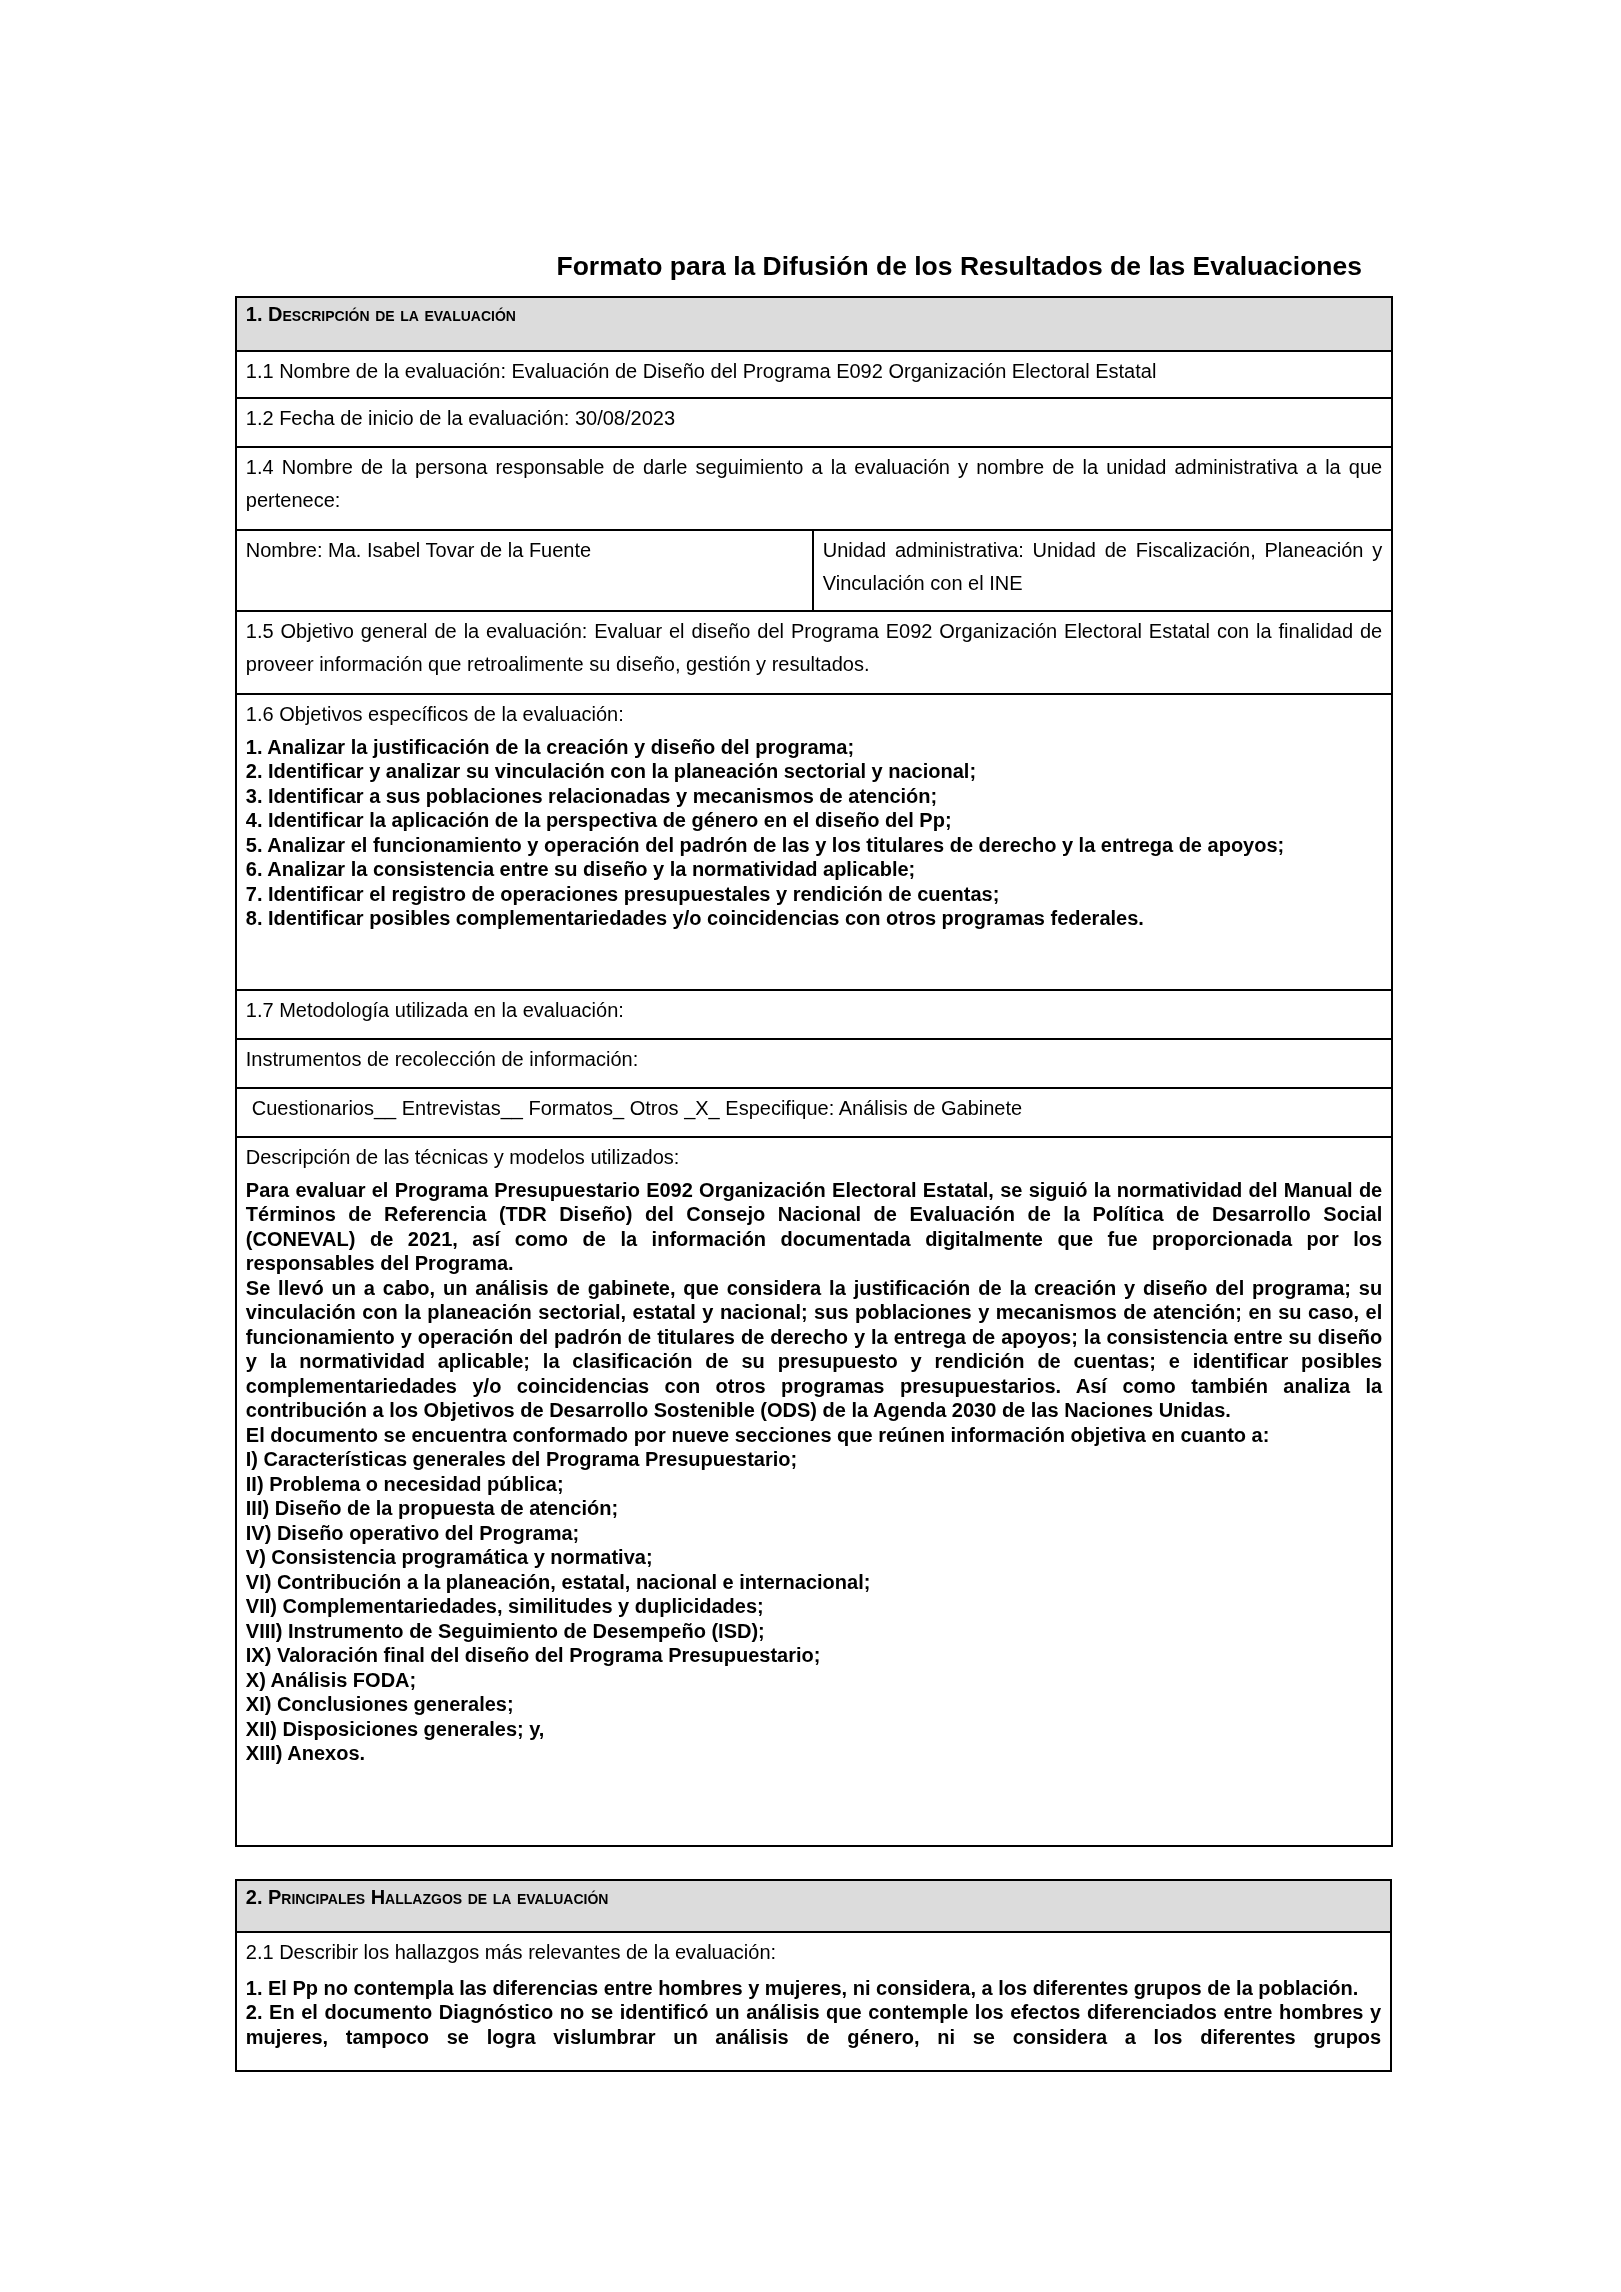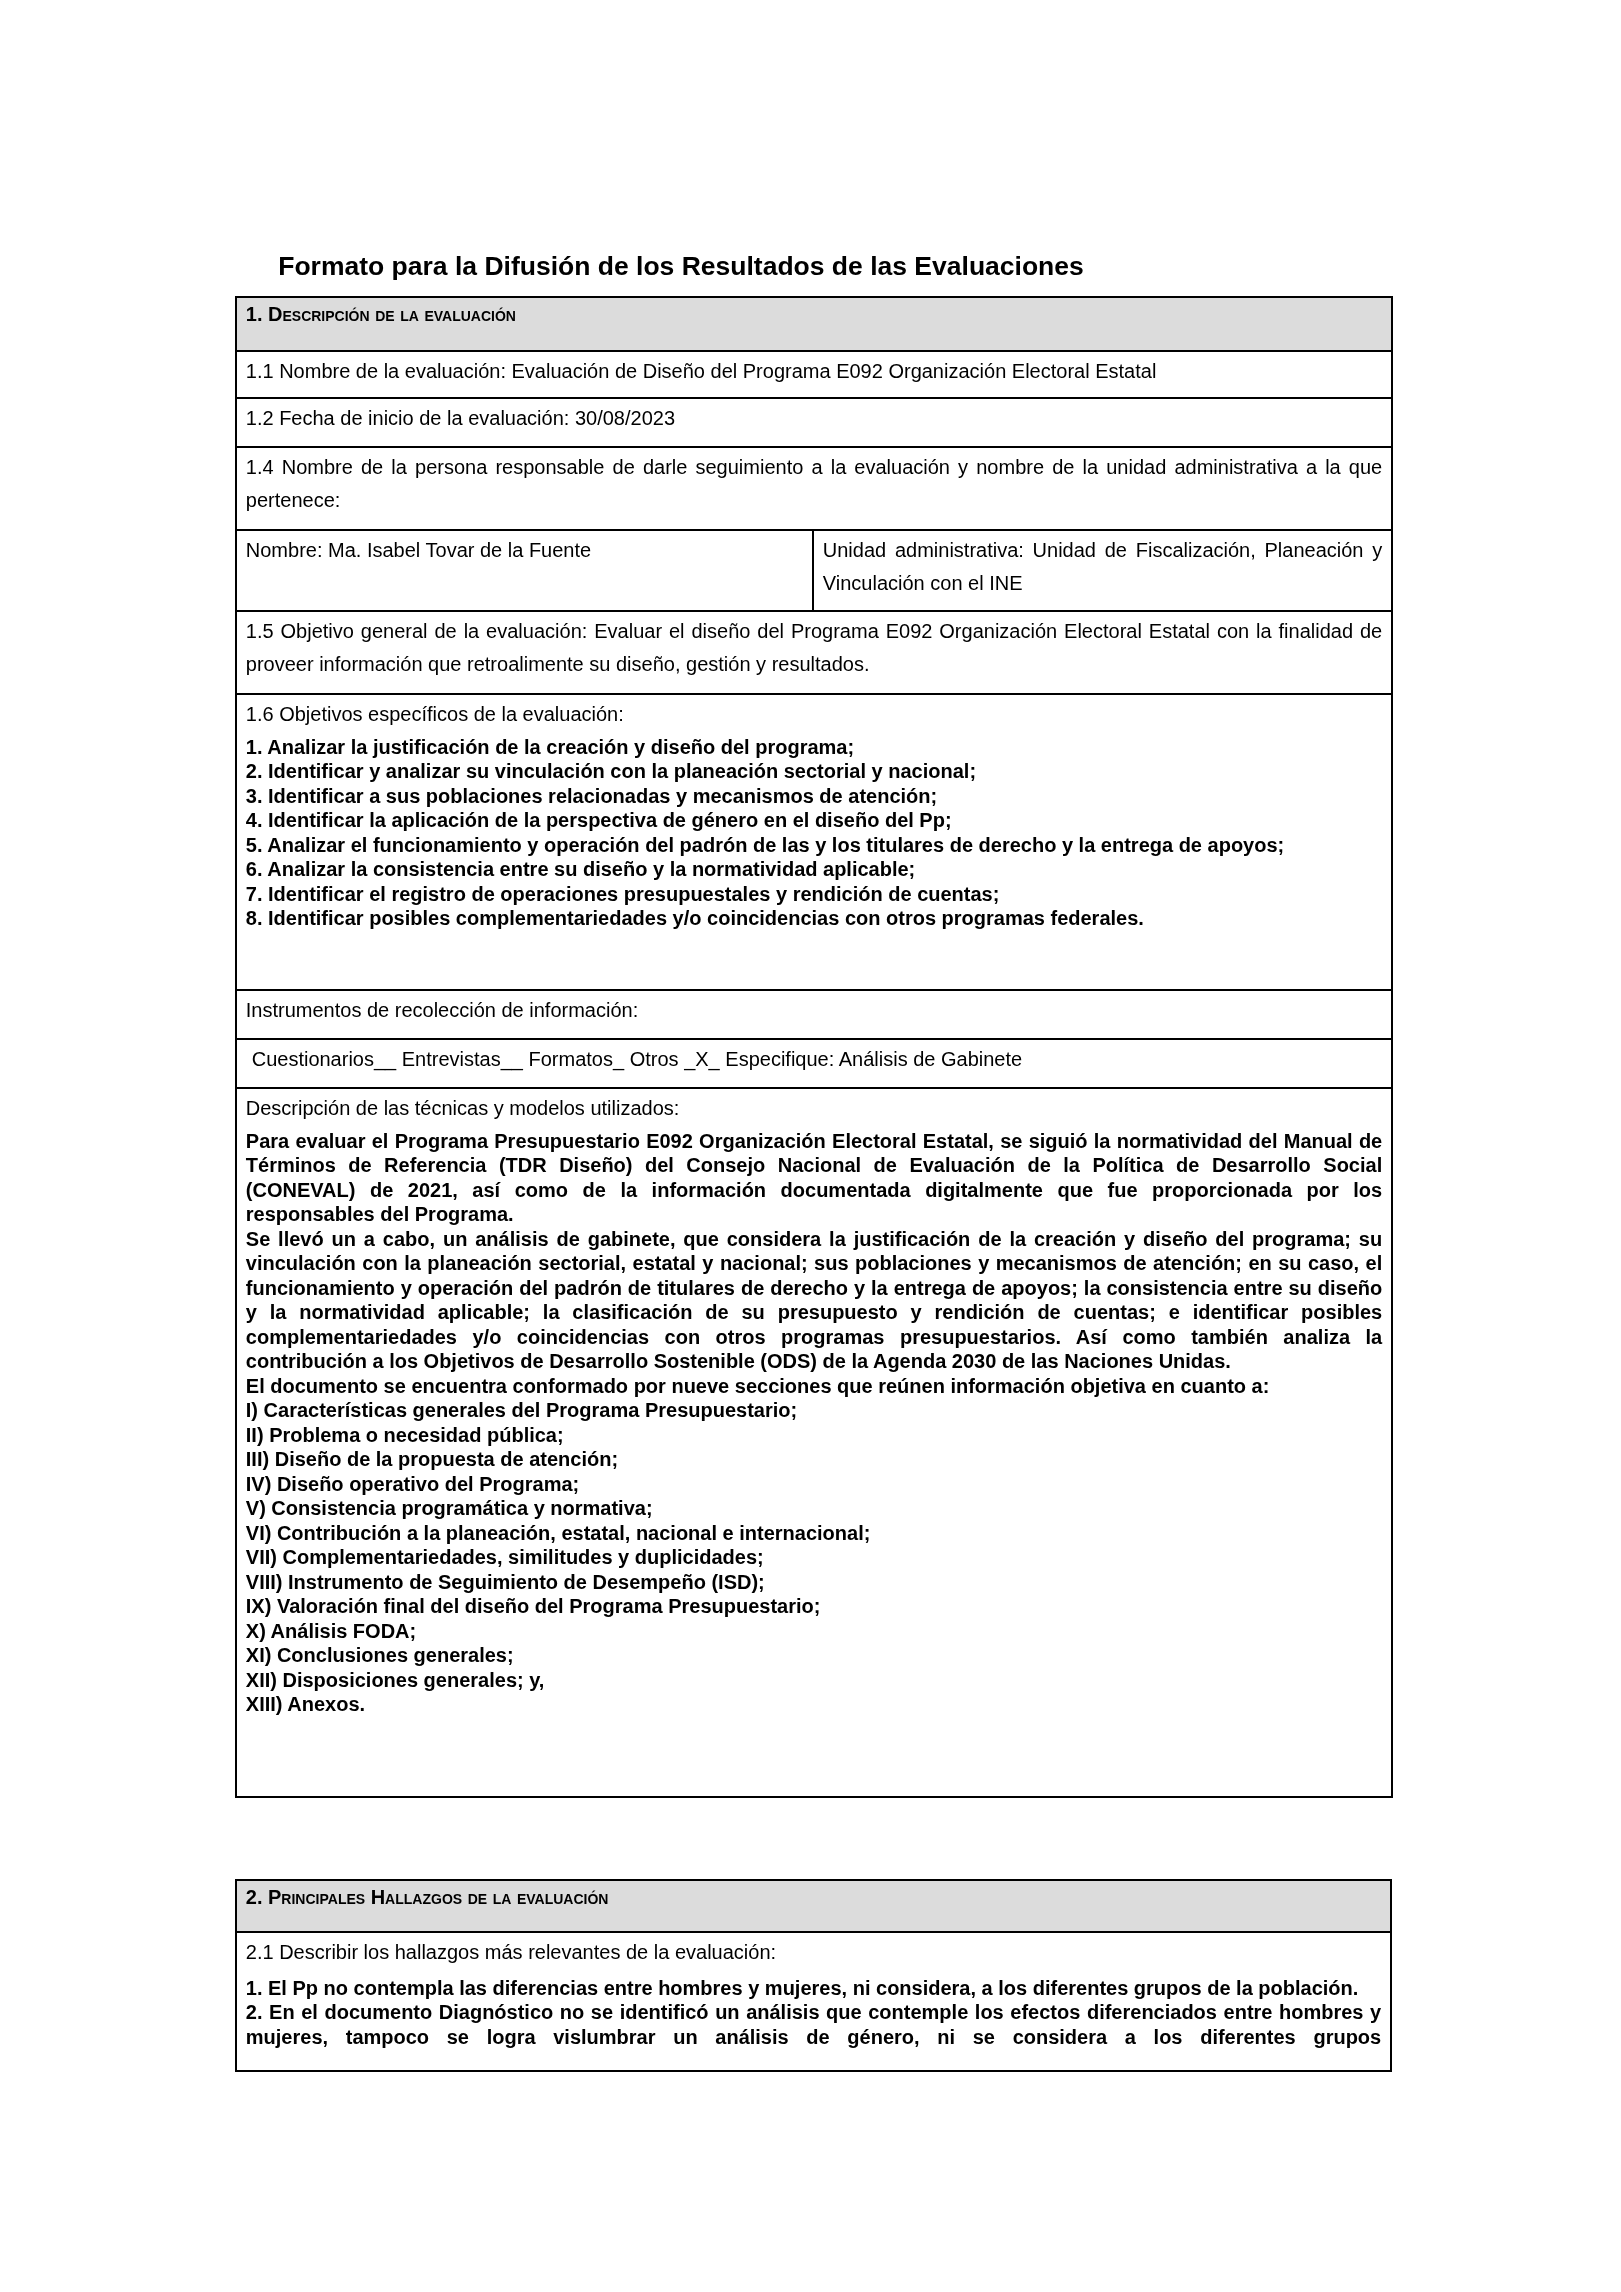--- a/index.html
+++ b/index.html
@@ -2,21 +2,21 @@
 <html><head>
 <meta charset="utf-8">
 <style>
   html, body { margin: 0; padding: 0; background: #ffffff; }
   body {
     width: 1621px; height: 2293px; position: relative; overflow: hidden;
     font-family: "Liberation Sans", sans-serif; color: #000;
   }
   .title {
     position: absolute; left: 0; width: 1362px; top: 249px;
-    text-align: center; font-weight: bold; font-size: 26.5px; line-height: 35px;
+    text-align: right; font-weight: bold; font-size: 26.5px; line-height: 35px;
   }
   table.form {
     position: absolute; left: 235px; width: 1157px;
     border-collapse: collapse; table-layout: fixed;
   }
   table.form td {
     border: 2.9px solid #000; padding: 0 8.8px; vertical-align: top;
     font-size: 20px; line-height: 33px;
   }
   td.hdr {
@@ -78,20 +78,23 @@
         <div>3. Identificar a sus poblaciones relacionadas y mecanismos de atención;</div>
         <div>4. Identificar la aplicación de la perspectiva de género en el diseño del Pp;</div>
         <div>5. Analizar el funcionamiento y operación del padrón de las y los titulares de derecho y la entrega de apoyos;</div>
         <div>6. Analizar la consistencia entre su diseño y la normatividad aplicable;</div>
         <div>7. Identificar el registro de operaciones presupuestales y rendición de cuentas;</div>
         <div>8. Identificar posibles complementariedades y/o coincidencias con otros programas federales.</div>
       </div>
     </td>
   </tr>
   <tr style="height:49px">
+    <td colspan="2" style="padding-top:2.9px">1.7 Metodología utilizada en la evaluación:</td>
+  </tr>
+  <tr style="height:49px">
     <td colspan="2" style="padding-top:2.9px">Instrumentos de recolección de información:</td>
   </tr>
   <tr style="height:49px">
     <td colspan="2" style="padding-top:2.9px; padding-left:14.7px">
       <span>Cuestionarios__</span>
       <span>Entrevistas__</span>
       <span>Formatos_</span>
       <span>Otros</span>
       <span>_X_</span>
       <span>Especifique: </span><span class="b">Análisis de Gabinete</span>

